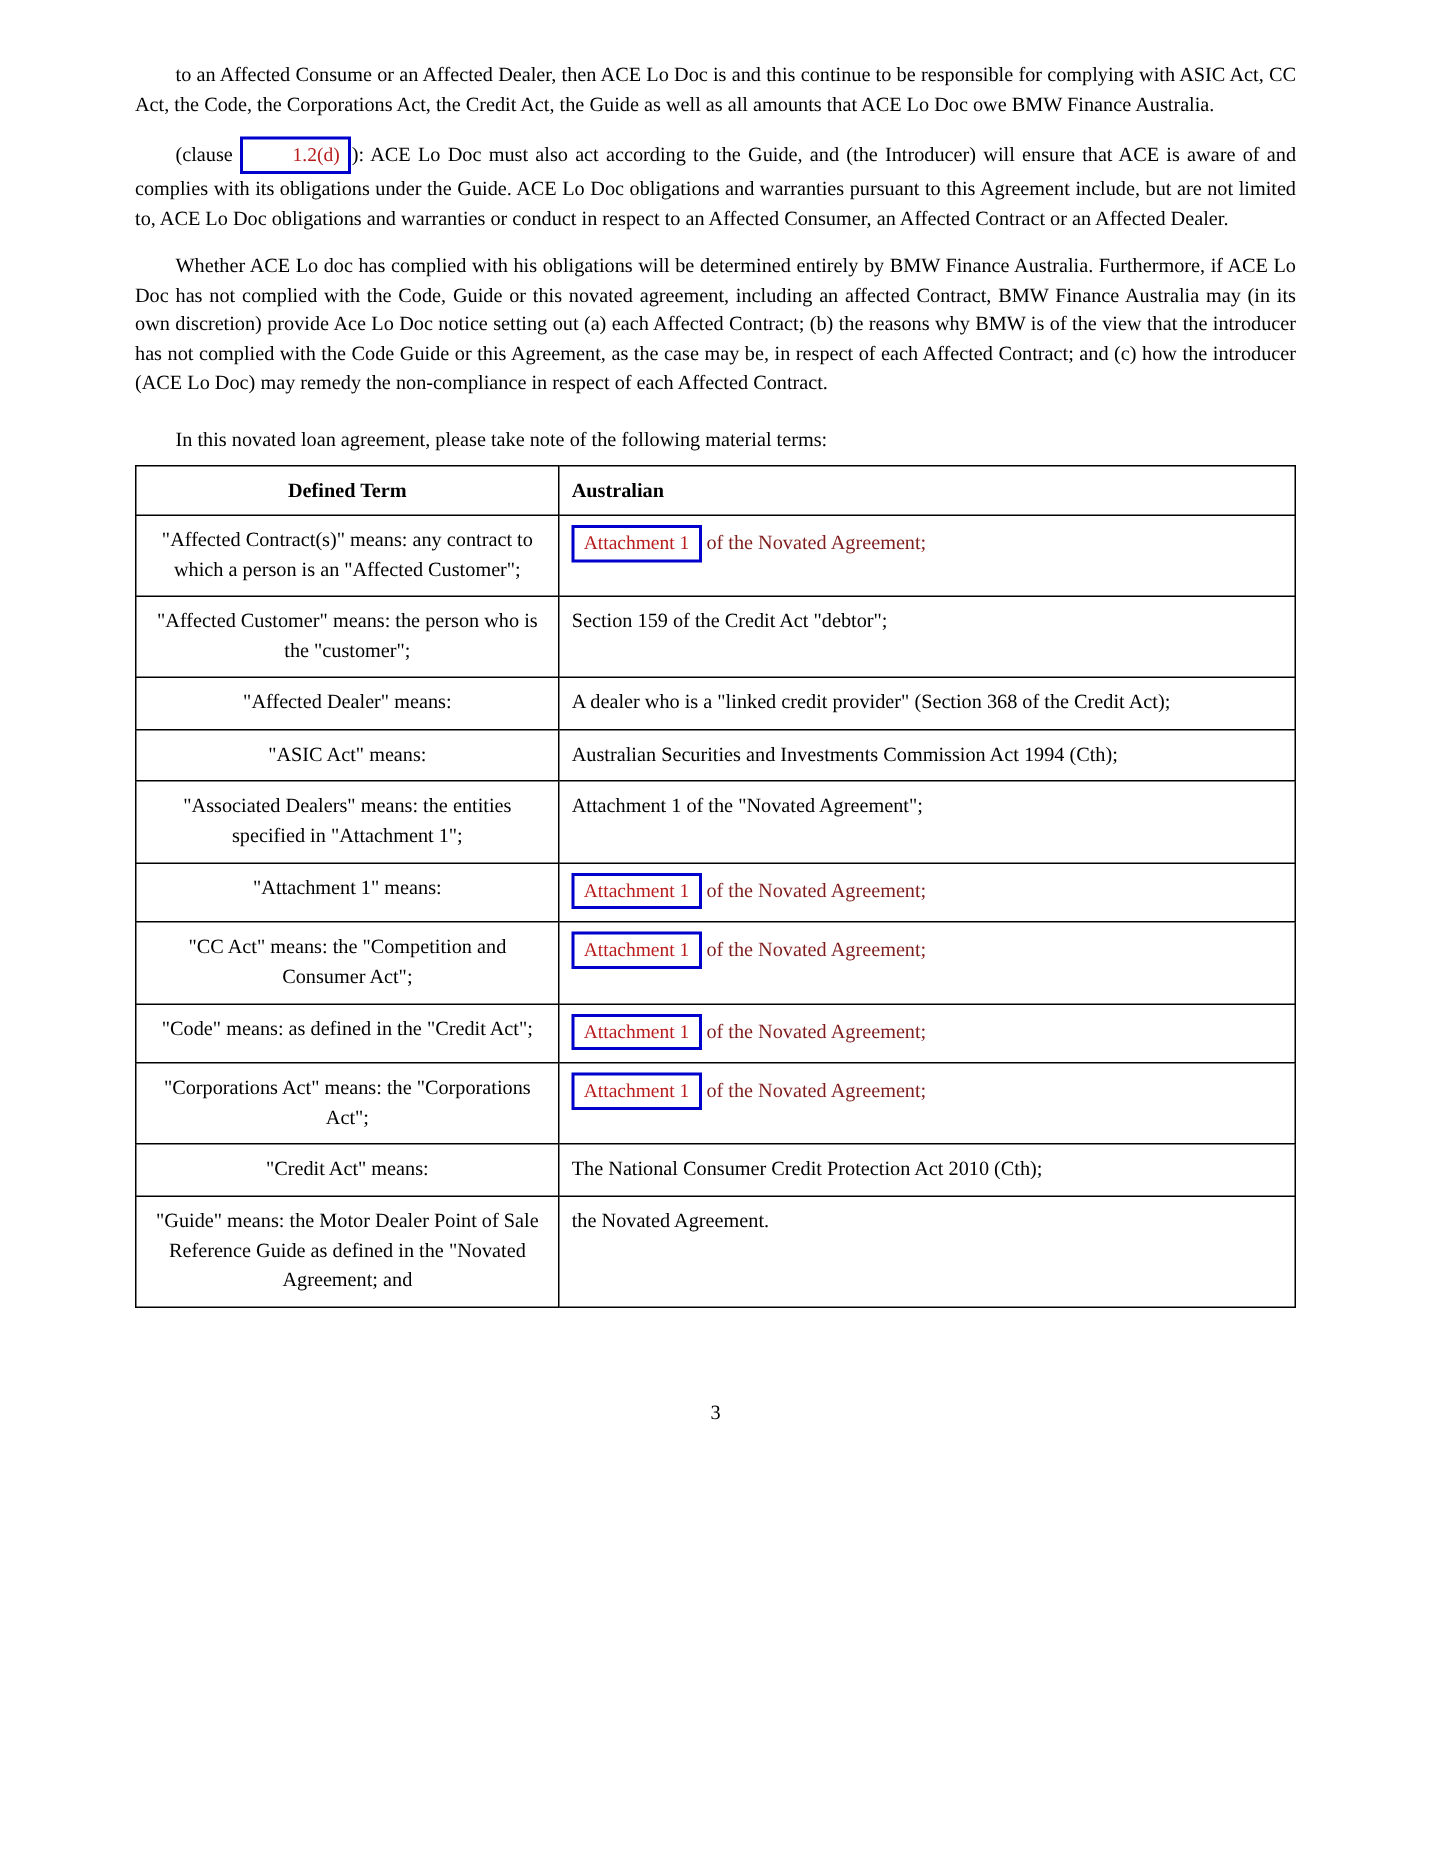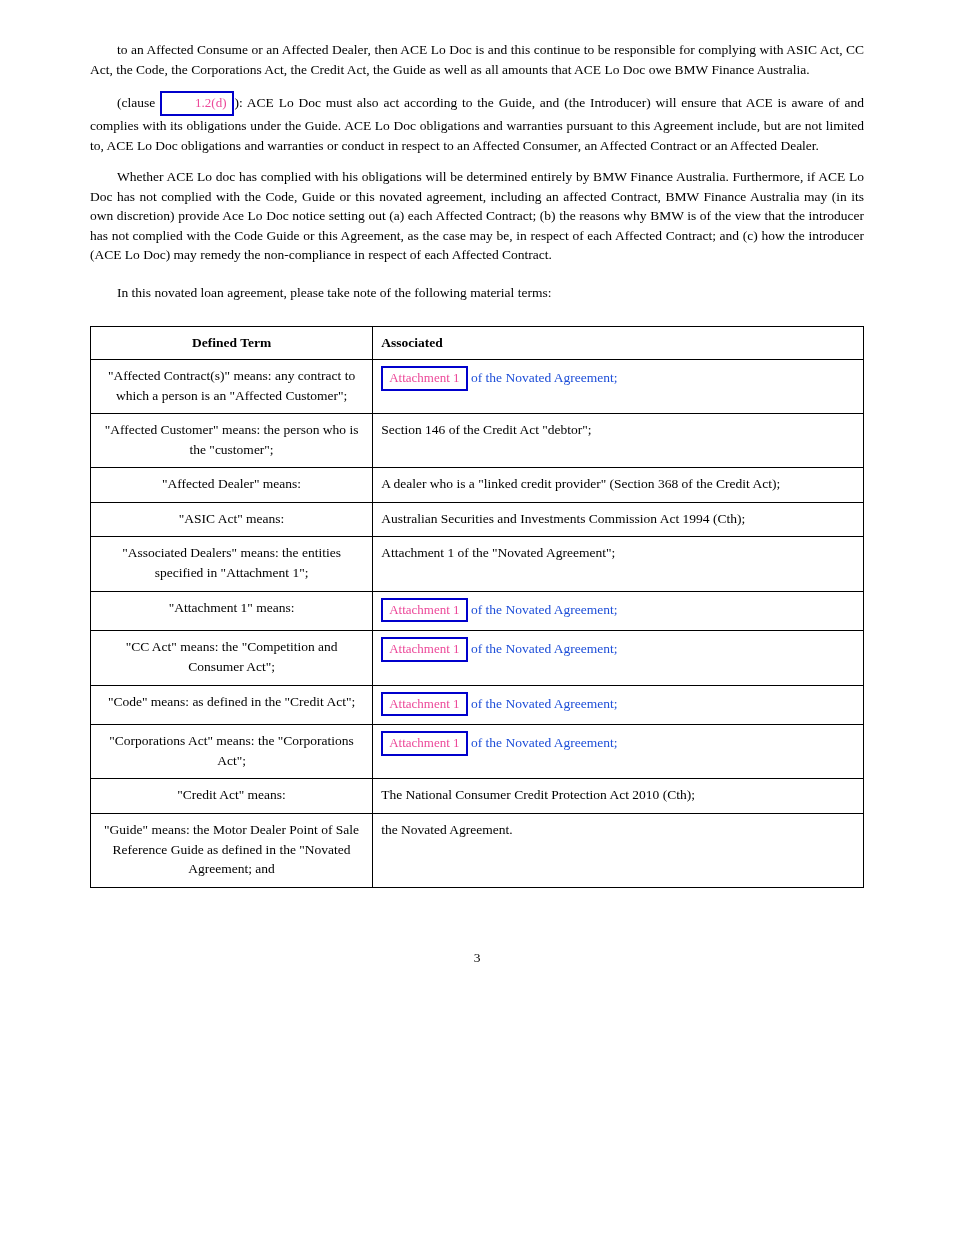--- a/index.html
+++ b/index.html
@@ -10,26 +10,26 @@
     color: #000;
     background: #fff;
     width: 954px;
     padding: 40px 90px 40px 90px;
   }
   p { margin-bottom: 12px; text-align: justify; }
   .para-first { text-indent: 2em; }
   .link {
     display: inline-block;
     border: 2px solid #0000cc;
-    color: #ec4899;
+    color: #b91c1c;
     padding: 1px 6px;
     text-decoration: none;
     font-size: 13px;
   }
-  .table-intro { margin-top: 18px; margin-bottom: 24px; text-indent: 2em; }
+  .table-intro { margin-top: 18px; margin-bottom: 8px; text-indent: 2em; }
   table.terms {
     width: 100%;
     border-collapse: collapse;
     margin-top: 8px;
   }
   table.terms th {
     border: 1px solid #000;
     padding: 6px 8px;
     font-weight: bold;
     text-align: left;
@@ -44,50 +44,50 @@
     font-size: 13.5px;
     line-height: 1.45;
   }
   table.terms td:first-child, table.terms th:first-child { width: 36.5%; text-align: center; }
   .cell-link-wrap { padding-top: 20px; }
   .page-footer {
     text-align: center;
     margin-top: 60px;
     font-size: 13.5px;
   }
-  .after-link { color:#1d4ed8; }
+  .after-link { color:#7f1d1d; }
 </style>
 </head>
 <body>
 
 <p class="para-first">to an Affected Consume or an Affected Dealer, then ACE Lo Doc is and this continue to be responsible for complying with ASIC Act, CC Act, the Code, the Corporations Act, the Credit Act, the Guide as well as all amounts that ACE Lo Doc owe BMW Finance Australia.</p>
 
 <p class="para-first">
   <span>(clause </span><a href="#" class="link">1.2(d)</a><span>): ACE Lo Doc must also act according to the Guide, and (the Introducer) will ensure that ACE is aware of and complies with its obligations under the Guide. ACE Lo Doc obligations and warranties pursuant to this Agreement include, but are not limited to, ACE Lo Doc obligations and warranties or conduct in respect to an Affected Consumer, an Affected Contract or an Affected Dealer.</span>
 </p>
 
 <p class="para-first">Whether ACE Lo doc has complied with his obligations will be determined entirely by BMW Finance Australia. Furthermore, if ACE Lo Doc has not complied with the Code, Guide or this novated agreement, including an affected Contract, BMW Finance Australia may (in its own discretion) provide Ace Lo Doc notice setting out (a) each Affected Contract; (b) the reasons why BMW is of the view that the introducer has not complied with the Code Guide or this Agreement, as the case may be, in respect of each Affected Contract; and (c) how the introducer (ACE Lo Doc) may remedy the non-compliance in respect of each Affected Contract.</p>
 
 <p class="table-intro">In this novated loan agreement, please take note of the following material terms:</p>
 
 <table class="terms">
   <thead>
     <tr>
       <th>Defined Term</th>
-      <th>Associated</th>
+      <th>Australian</th>
     </tr>
   </thead>
   <tbody>
     <tr>
       <td>"Affected Contract(s)" means: any contract to which a person is an "Affected Customer";</td>
       <td><span class="cell-link-wrap"><a href="#" class="link">Attachment 1</a></span><span class="after-link"> of the Novated Agreement;</span></td>
     </tr>
     <tr>
       <td>"Affected Customer" means: the person who is the "customer";</td>
-      <td>Section 146 of the Credit Act "debtor";</td>
+      <td>Section 159 of the Credit Act "debtor";</td>
     </tr>
     <tr>
       <td>"Affected Dealer" means:</td>
       <td>A dealer who is a "linked credit provider" (Section 368 of the Credit Act);</td>
     </tr>
     <tr>
       <td>"ASIC Act" means:</td>
       <td>Australian Securities and Investments Commission Act 1994 (Cth);</td>
     </tr>
     <tr>

